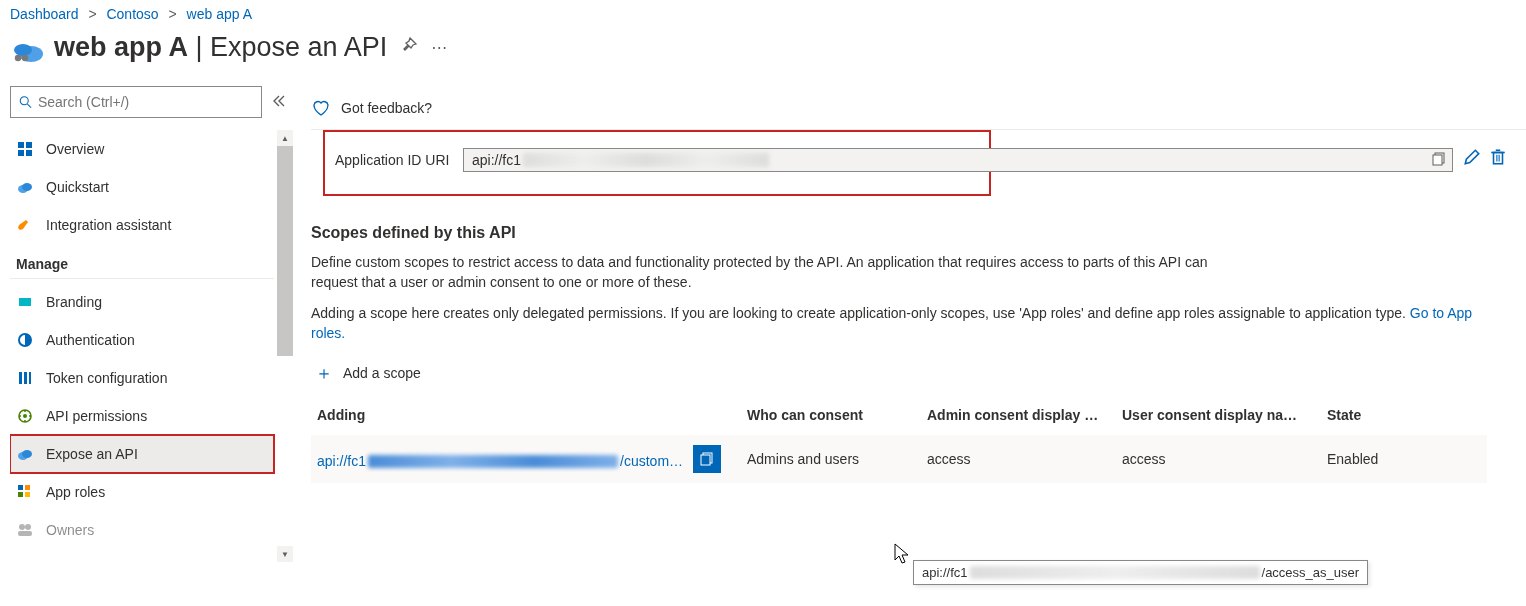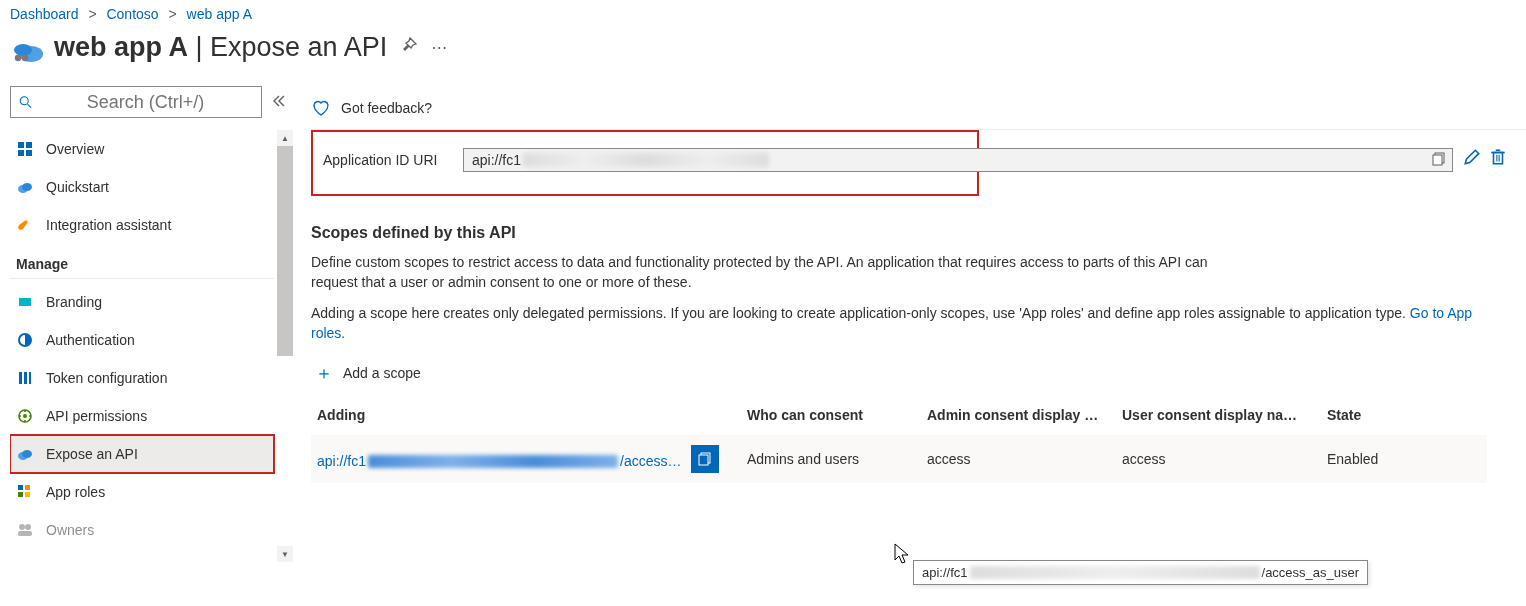--- a/index.html
+++ b/index.html
@@ -19,21 +19,21 @@
   .title-row .pin, .title-row .more { margin-left: 14px; color: #605e5c; cursor: pointer; font-size: 16px; }
 
   
   .body { display: flex; height: calc(606px - 100px); }
 
   
   .sidebar { width: 293px; flex-shrink: 0; padding: 0 0 0 10px; position: relative; }
   .search-row { display: flex; align-items: center; margin-bottom: 12px; }
   .search-box { display: flex; align-items: center; border: 1px solid #8a8886; width: 252px; height: 32px; padding: 0 8px; background: #fff; }
   .search-box svg { margin-right: 6px; }
-  .search-box input { border: none; outline: none; font-size: 18px; width: 100%; background: transparent; text-align: center; }
+  .search-box input { border: none; outline: none; font-size: 14px; width: 100%; background: transparent; }
   .collapse-toggle { margin-left: 10px; color: #605e5c; cursor: pointer; }
 
   .nav-scroll { height: 432px; overflow: hidden; position: relative; }
   .nav-scroll .scrollbar { position: absolute; right: 0; top: 0; width: 16px; height: 100%; background: #fff; }
   .nav-scroll .scrollbar .up, .nav-scroll .scrollbar .down { width: 16px; height: 16px; background: #f3f2f1; display:flex;align-items:center;justify-content:center;font-size:8px;color:#605e5c; position:absolute; left:0; }
   .nav-scroll .scrollbar .up { top:0; }
   .nav-scroll .scrollbar .down { bottom:0; }
   .nav-scroll .scrollbar .thumb { position:absolute; top:16px; left:0; width:16px; height:210px; background:#c8c6c4; }
 
   .nav-item { display: flex; align-items: center; height: 38px; padding: 0 8px 0 6px; cursor: pointer; width: 264px; color: #323130; }
@@ -52,21 +52,21 @@
   .appid-label { width: 146px; color:#323130; }
   .appid-field { width: 990px; height: 24px; border: 1px solid #8a8886; background: #f3f2f1; display:flex; align-items:center; padding: 0 28px 0 8px; color:#323130; position: absolute; left: 152px; top: 18px; }
   .appid-field .blur { display:inline-block; height: 14px; width: 246px; margin-left:2px; background: linear-gradient(90deg,#ddd,#eee,#ddd,#eee,#ddd); filter: blur(2px); border-radius:2px; }
   .appid-copy { position: absolute; right: 6px; top: 3px; color: #605e5c; cursor:pointer; }
   .appid-actions { position: absolute; left: 1152px; top: 18px; display:flex; gap:8px; }
   .appid-actions .act { width:18px; height:18px; cursor:pointer; color:#0067b8; }
   .appid-actions .act.del { color:#0067b8; }
 
   
   .appid-row { position: relative; height: 80px; margin-bottom: 14px; }
-  .appid-row .appid-box { position:absolute; left:0; top:0; }
+  .appid-row .appid-box { position:absolute; left:12px; top:0; }
 
   .section-h { font-size: 16px; font-weight: 600; margin-bottom: 10px; }
   .para { color:#323130; margin-bottom: 10px; max-width: 1180px; line-height: 1.45; }
 
   .add-scope { display:flex; align-items:center; cursor:pointer; color:#323130; margin: 18px 0 14px 4px; }
   .add-scope .plus { color:#0067b8; font-size:18px; margin-right:10px; font-weight:400; }
 
   table.scopes { width: 1176px; border-collapse: collapse; }
   table.scopes th { text-align:left; font-weight:600; padding: 8px 12px 12px 6px; color:#323130; border-bottom: none; }
   table.scopes td { padding: 10px 12px 10px 6px; background:#faf9f8; }
@@ -312,21 +312,21 @@
           <th>User consent display na…</th>
           <th>State</th>
         </tr>
       </thead>
       <tbody>
         <tr>
           <td>
             <a href="#" class="scope-link">
               <span>api://fc1</span>
                 <span class="blur2"></span>
-                <span>/access…</span>
+                <span>/custom…</span>
             </a>
             <span class="copy-pill">
               <svg width="14" height="14" viewBox="0 0 14 14">
                   <rect x="3" y="1" width="9" height="10" fill="none" stroke="#fff"></rect>
                   <rect x="1" y="3" width="9" height="10" fill="#0067b8" stroke="#fff"></rect>
                 </svg>
             </span>
           </td>
           <td>Admins and users</td>
           <td>access</td>

